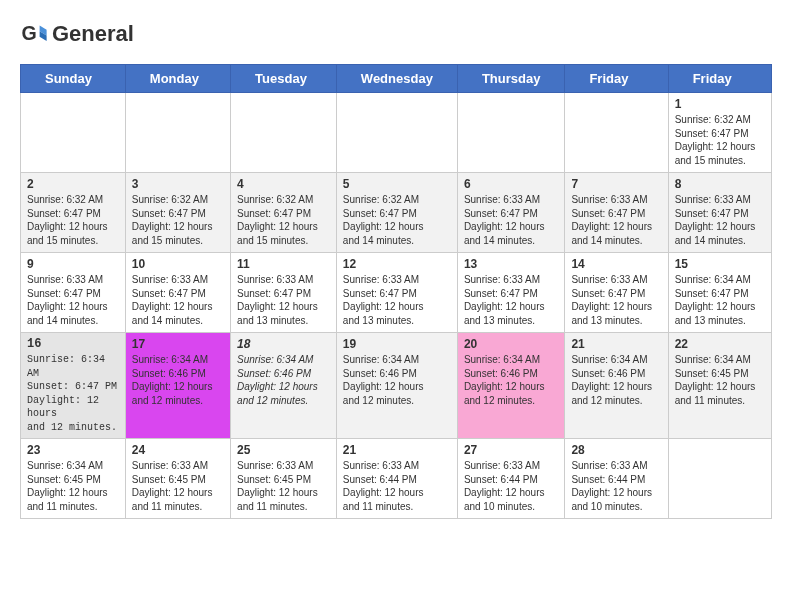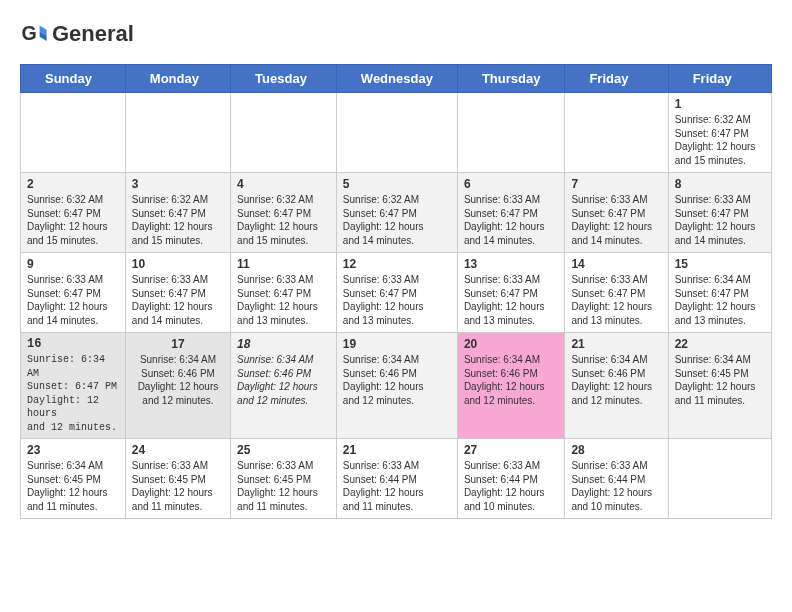--- a/index.html
+++ b/index.html
@@ -241,21 +241,21 @@
         </td>
       </tr>
       <tr>
         <td style="background: #e5e5e5; font-family: Liberation Mono, monospace;">
           <span class="day-number">16</span>
           <div class="day-info" style="white-space: pre-line;">Sunrise: 6:34 AM
 Sunset: 6:47 PM
 Daylight: 12 hours
 and 12 minutes.</div>
         </td>
-        <td style="background: #e5e5e5; text-align: center;">
+        <td style="background: #d946ef;">
           <span class="day-number">17</span>
           <div class="day-info" style="white-space: pre-line;">Sunrise: 6:34 AM
 Sunset: 6:46 PM
 Daylight: 12 hours
 and 12 minutes.</div>
         </td>
         <td style="background: rgb(242, 242, 242); font-style: italic;">
           <span class="day-number">18</span>
           <div class="day-info" style="white-space: pre-line;">Sunrise: 6:34 AM
 Sunset: 6:46 PM

